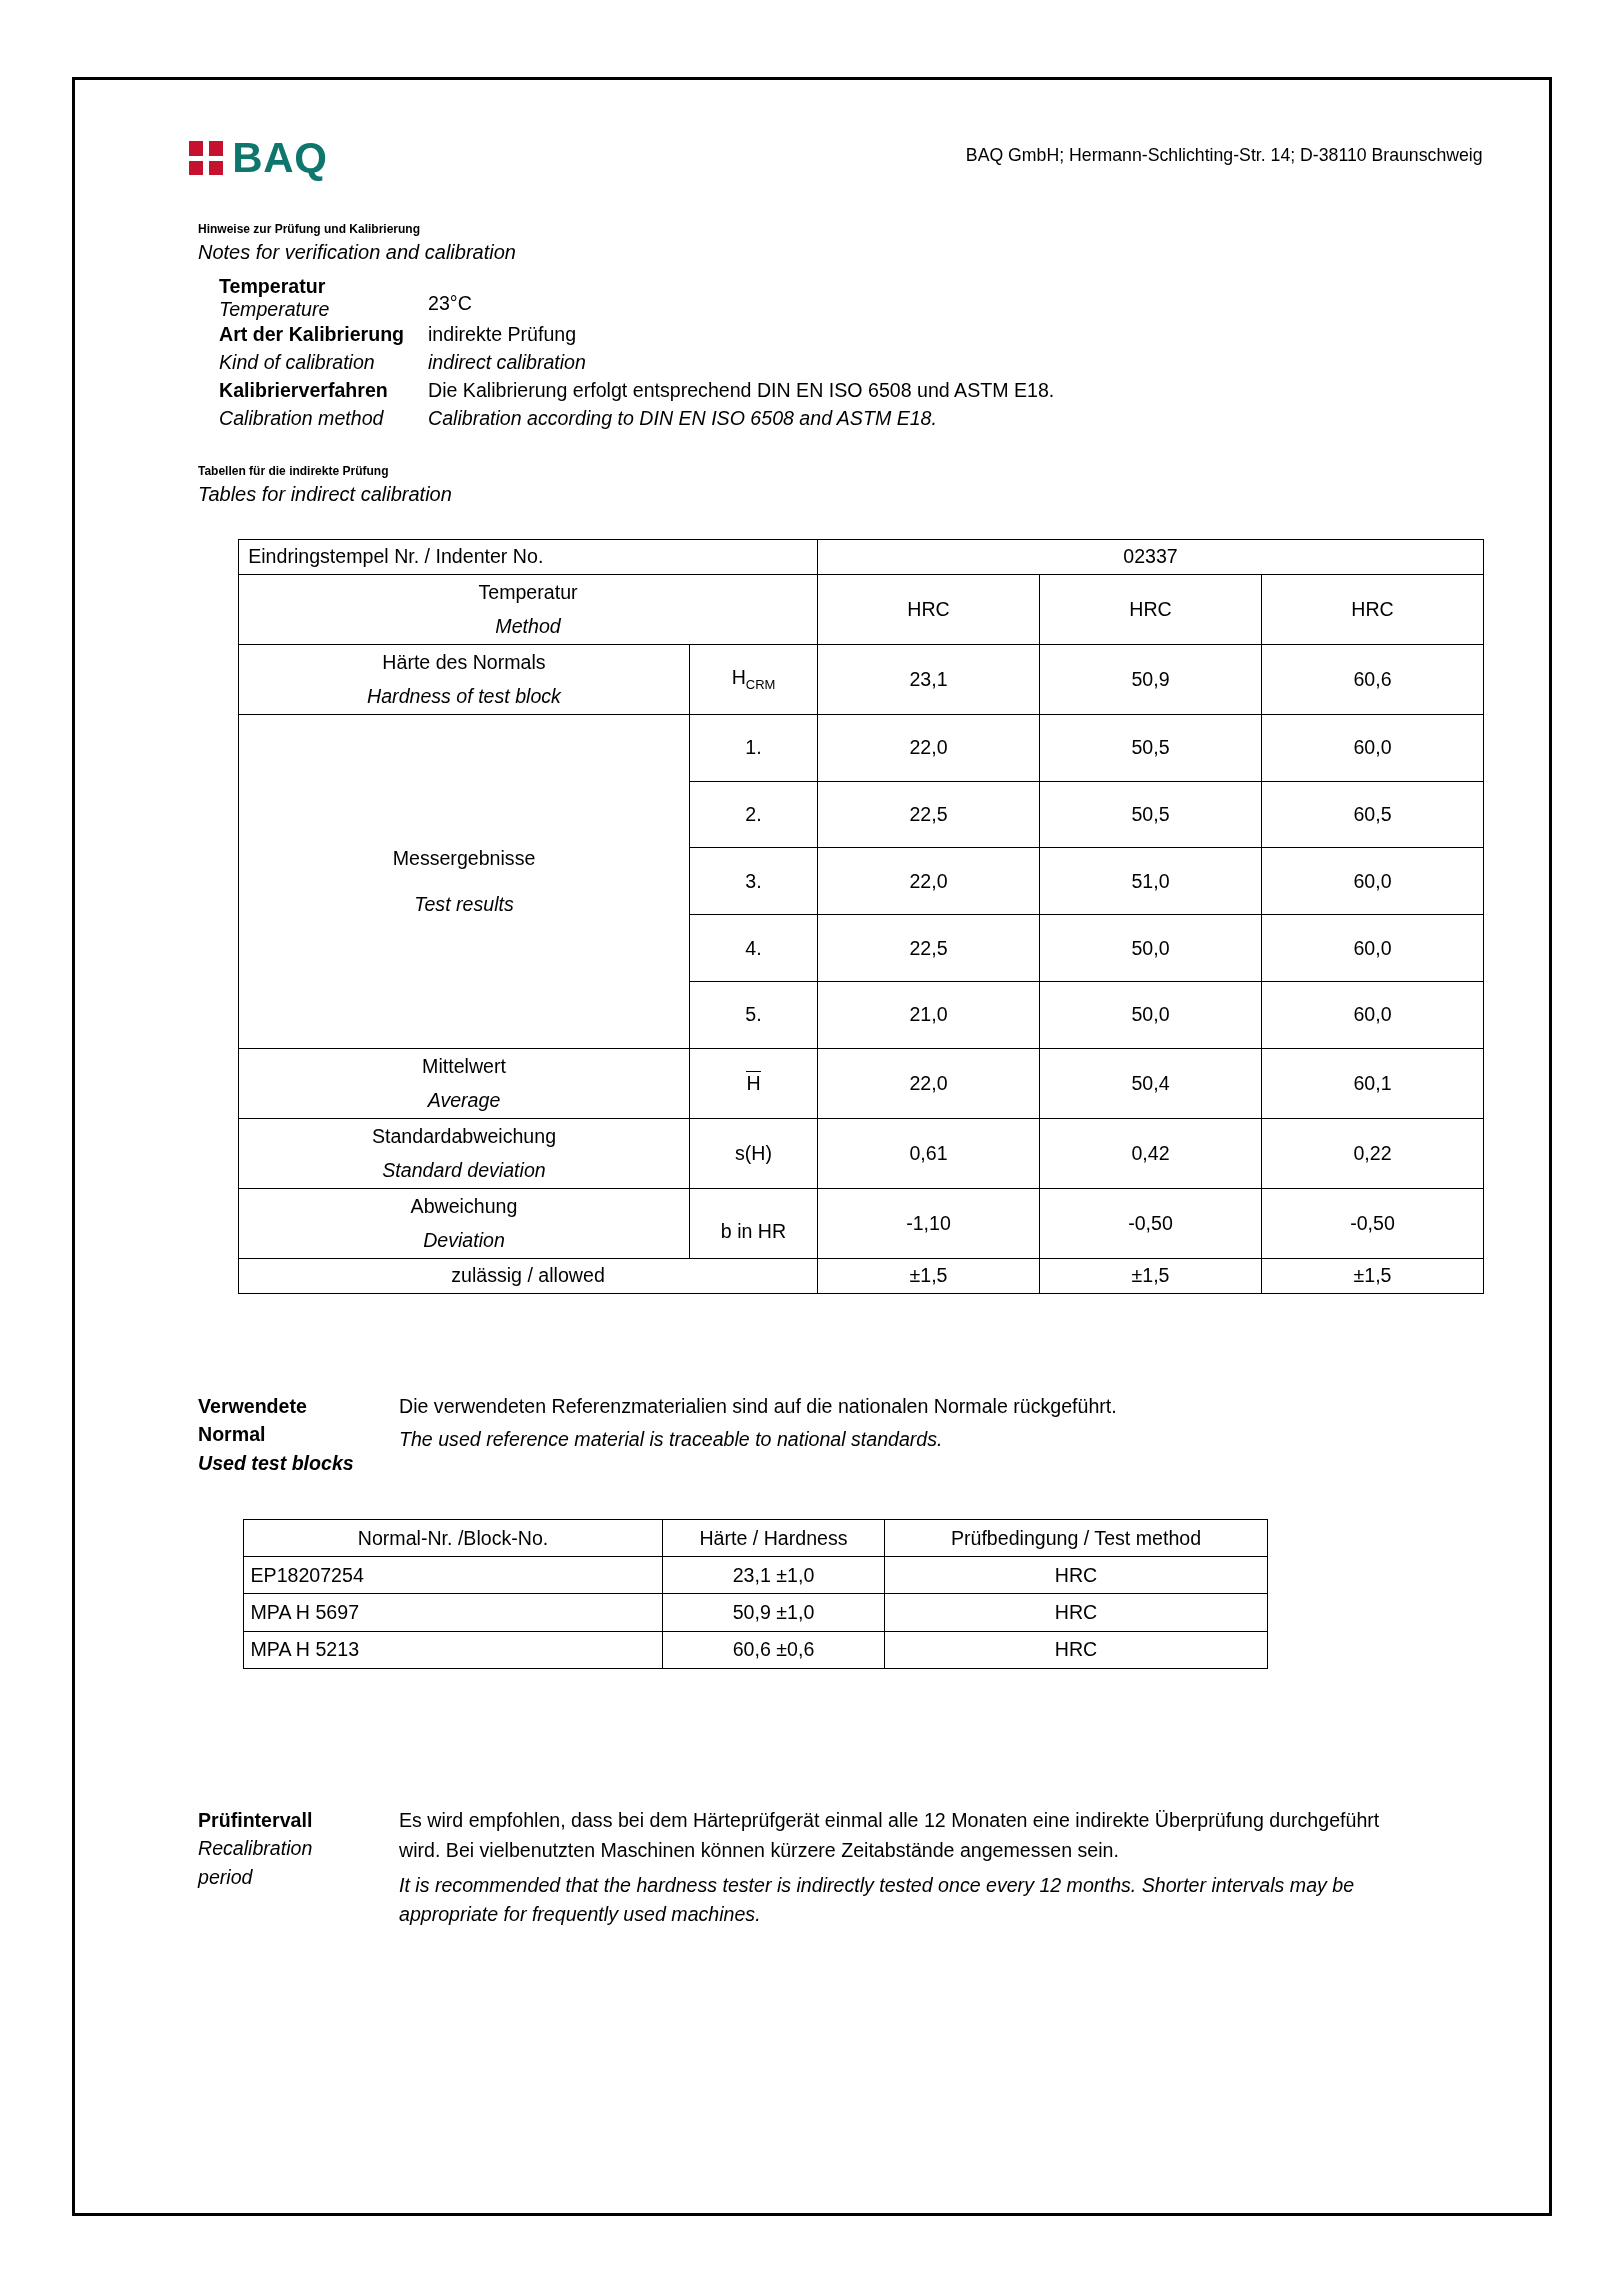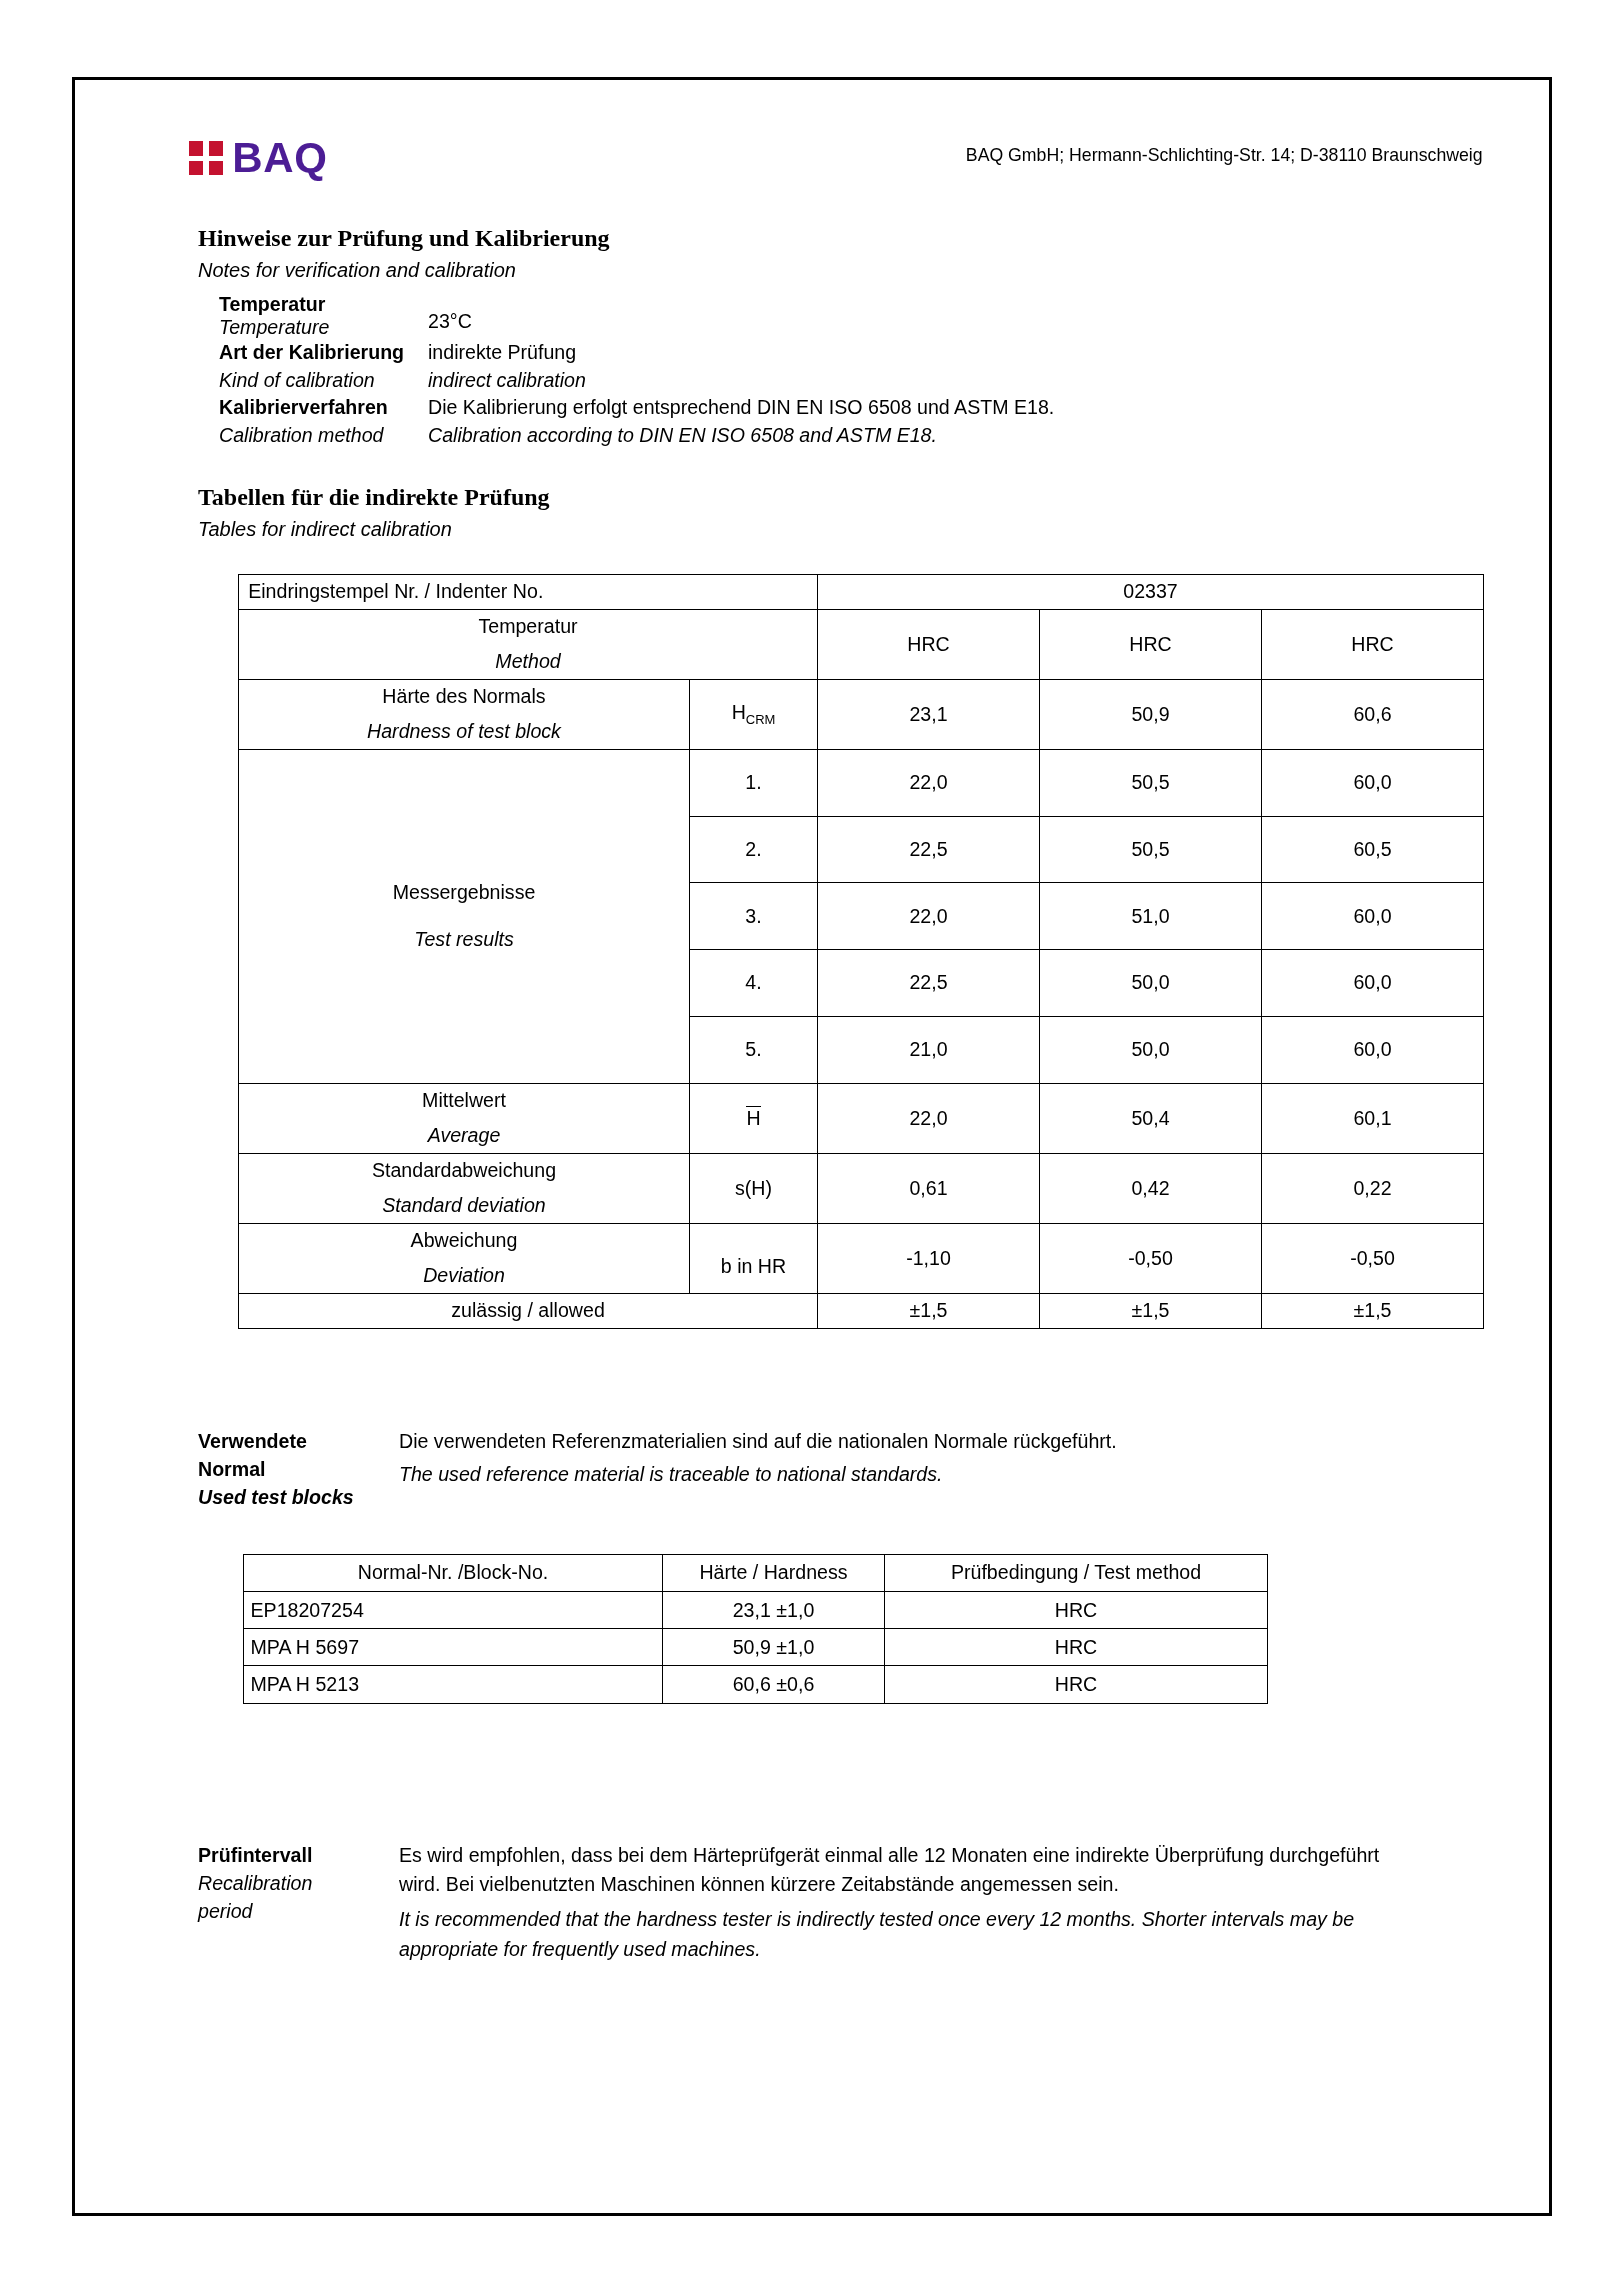--- a/index.html
+++ b/index.html
@@ -59,41 +59,40 @@
     background: #c4122f;
   }
   .lm1 { left: 0;    top: 0;    width: 14.4px; height: 14.4px; }
   .lm2 { left: 19.6px; top: 0;    width: 14.4px; height: 14.4px; }
   .lm3 { left: 0;    top: 19.6px; width: 14.4px; height: 14.4px; }
   .lm4 { left: 19.6px; top: 19.6px; width: 14.4px; height: 14.4px; }
   .logo-text {
     font-size: 42px;
     font-weight: bold;
     letter-spacing: 0.7px;
-    color: #4c1d95;
+    color: #0f766e;
     line-height: 1;
   }
   .header-address {
     position: absolute;
     right: 14.4px;
     top: 26px;
     font-size: 17.7px;
     color: #000000;
     white-space: nowrap;
   }
   
   .sect {
     margin-top: 30px;
     padding-left: 71px;
   }
   .h-de {
-    font-size: 24px;
+    font-size: 12px;
     font-weight: bold;
     line-height: 1.45;
-    font-family: Liberation Serif, serif;
   }
   .h-en {
     font-size: 20px;
     font-style: italic;
     line-height: 1.45;
   }
   
   .kv {
     padding-left: 92px;
     margin-top: 7.9px;

